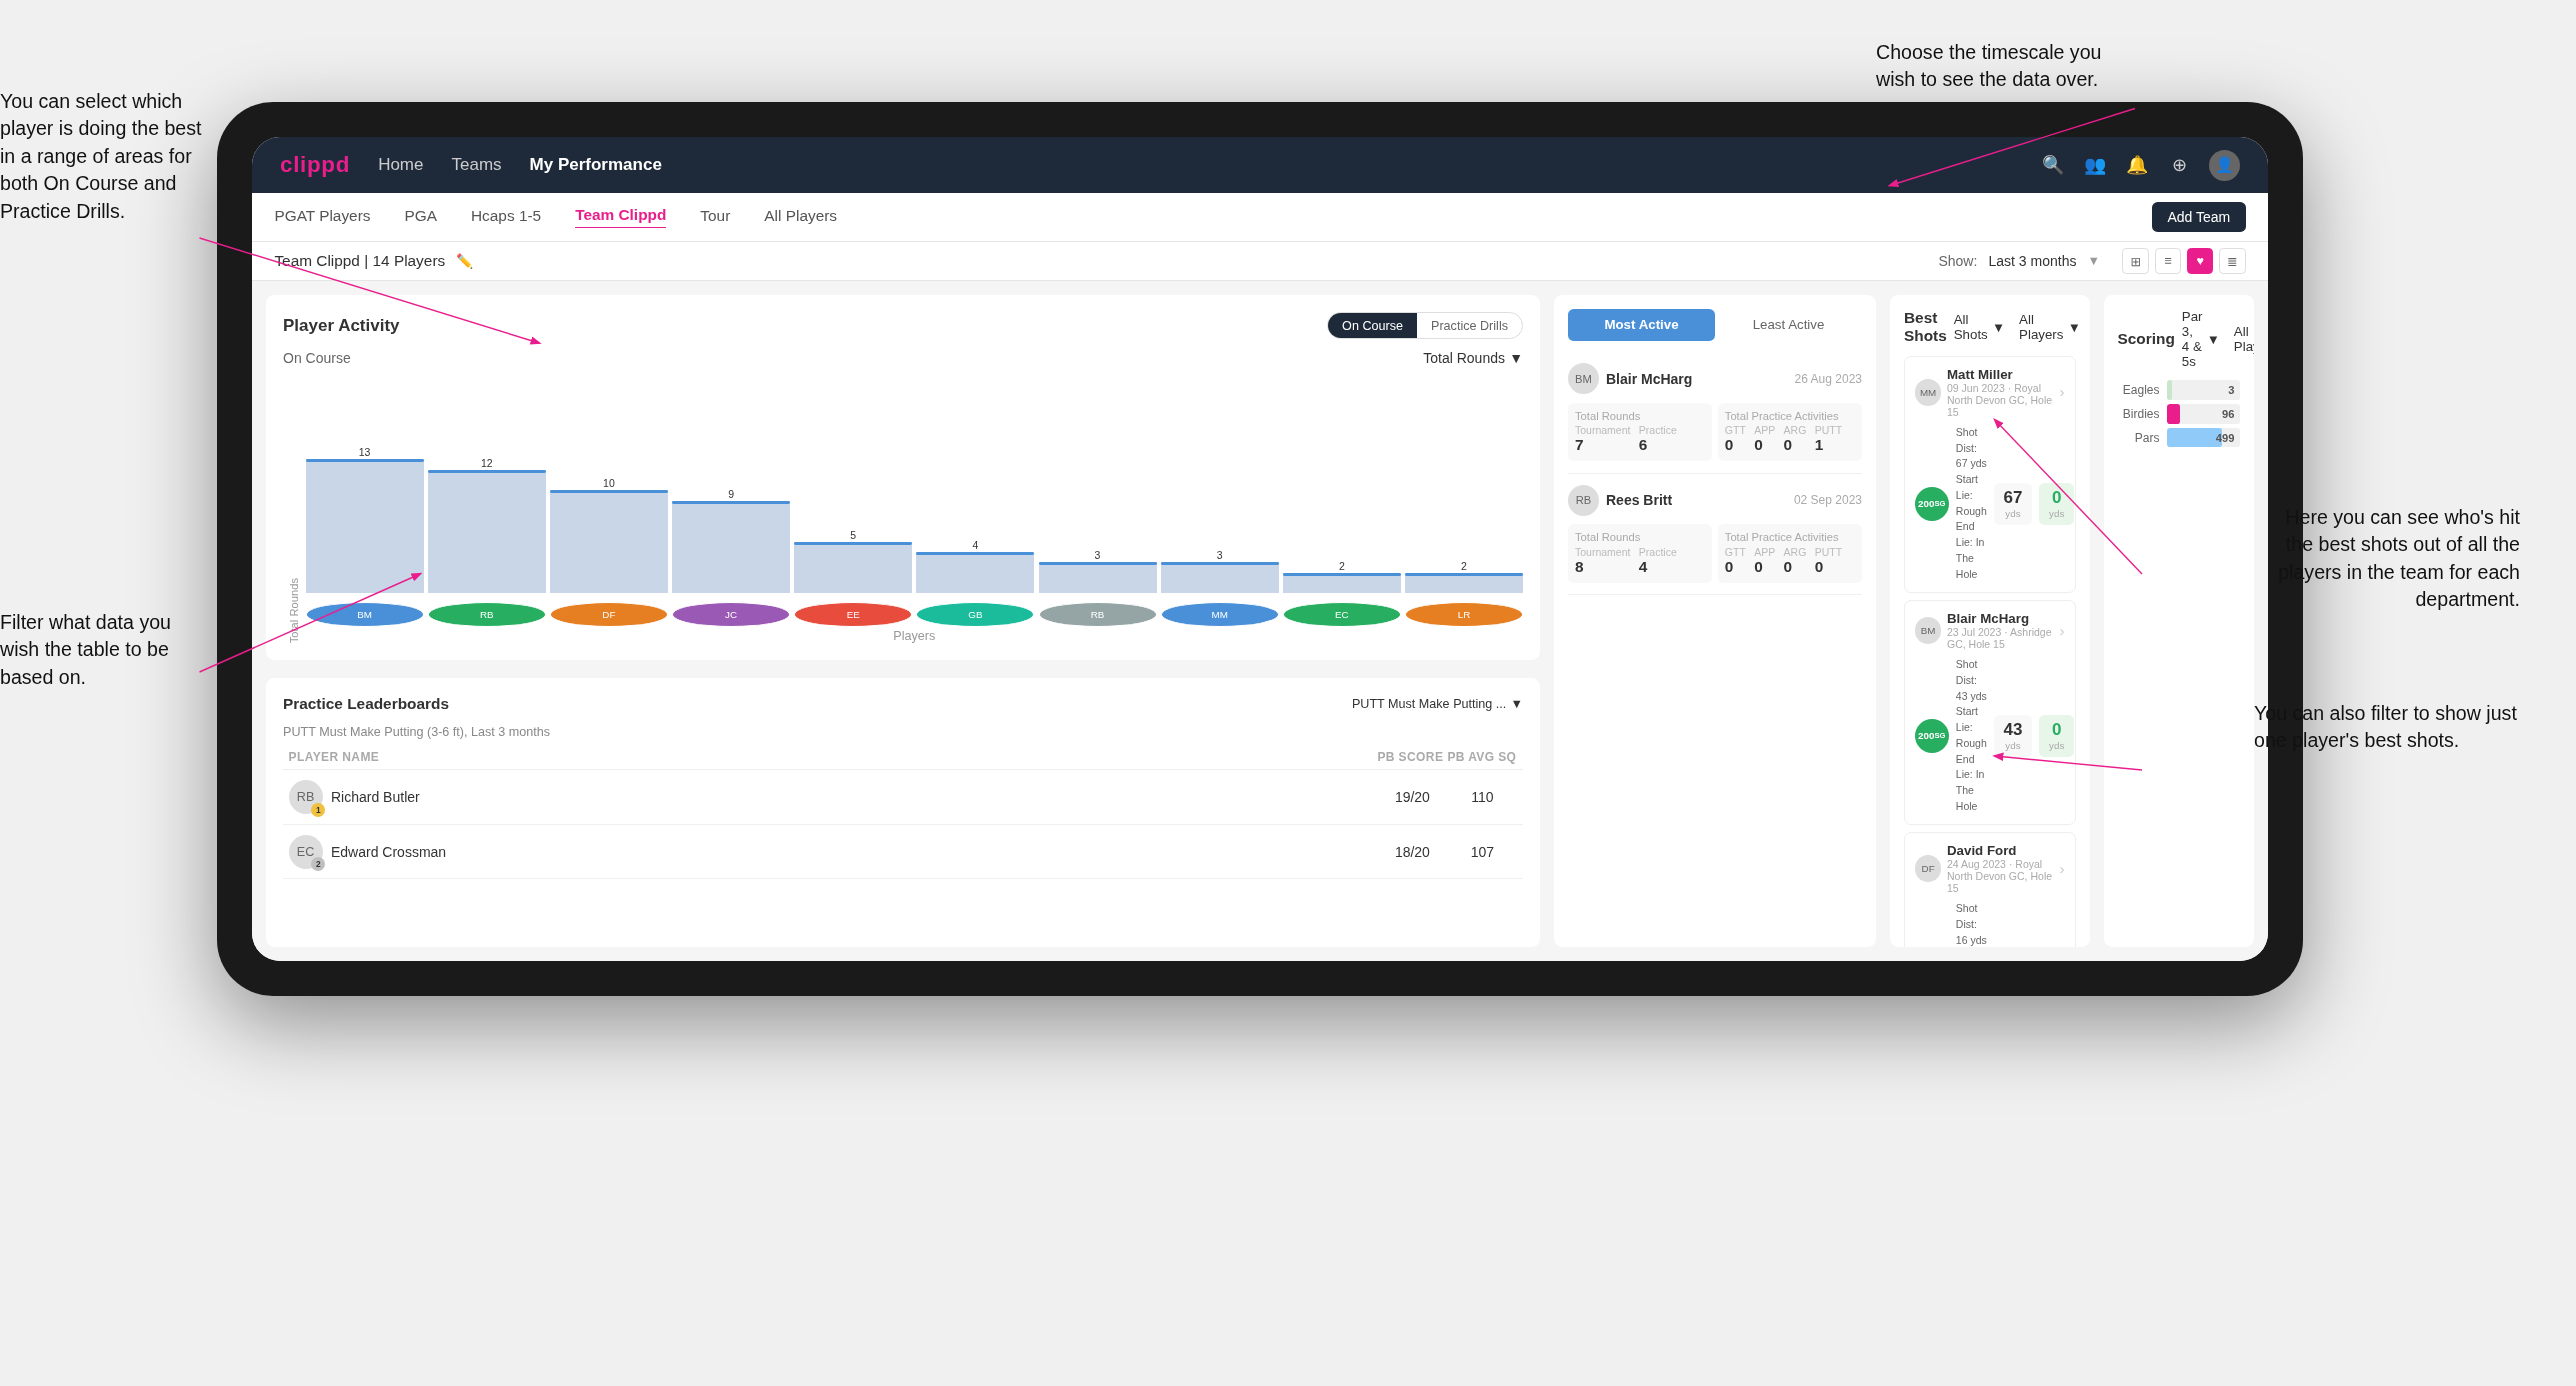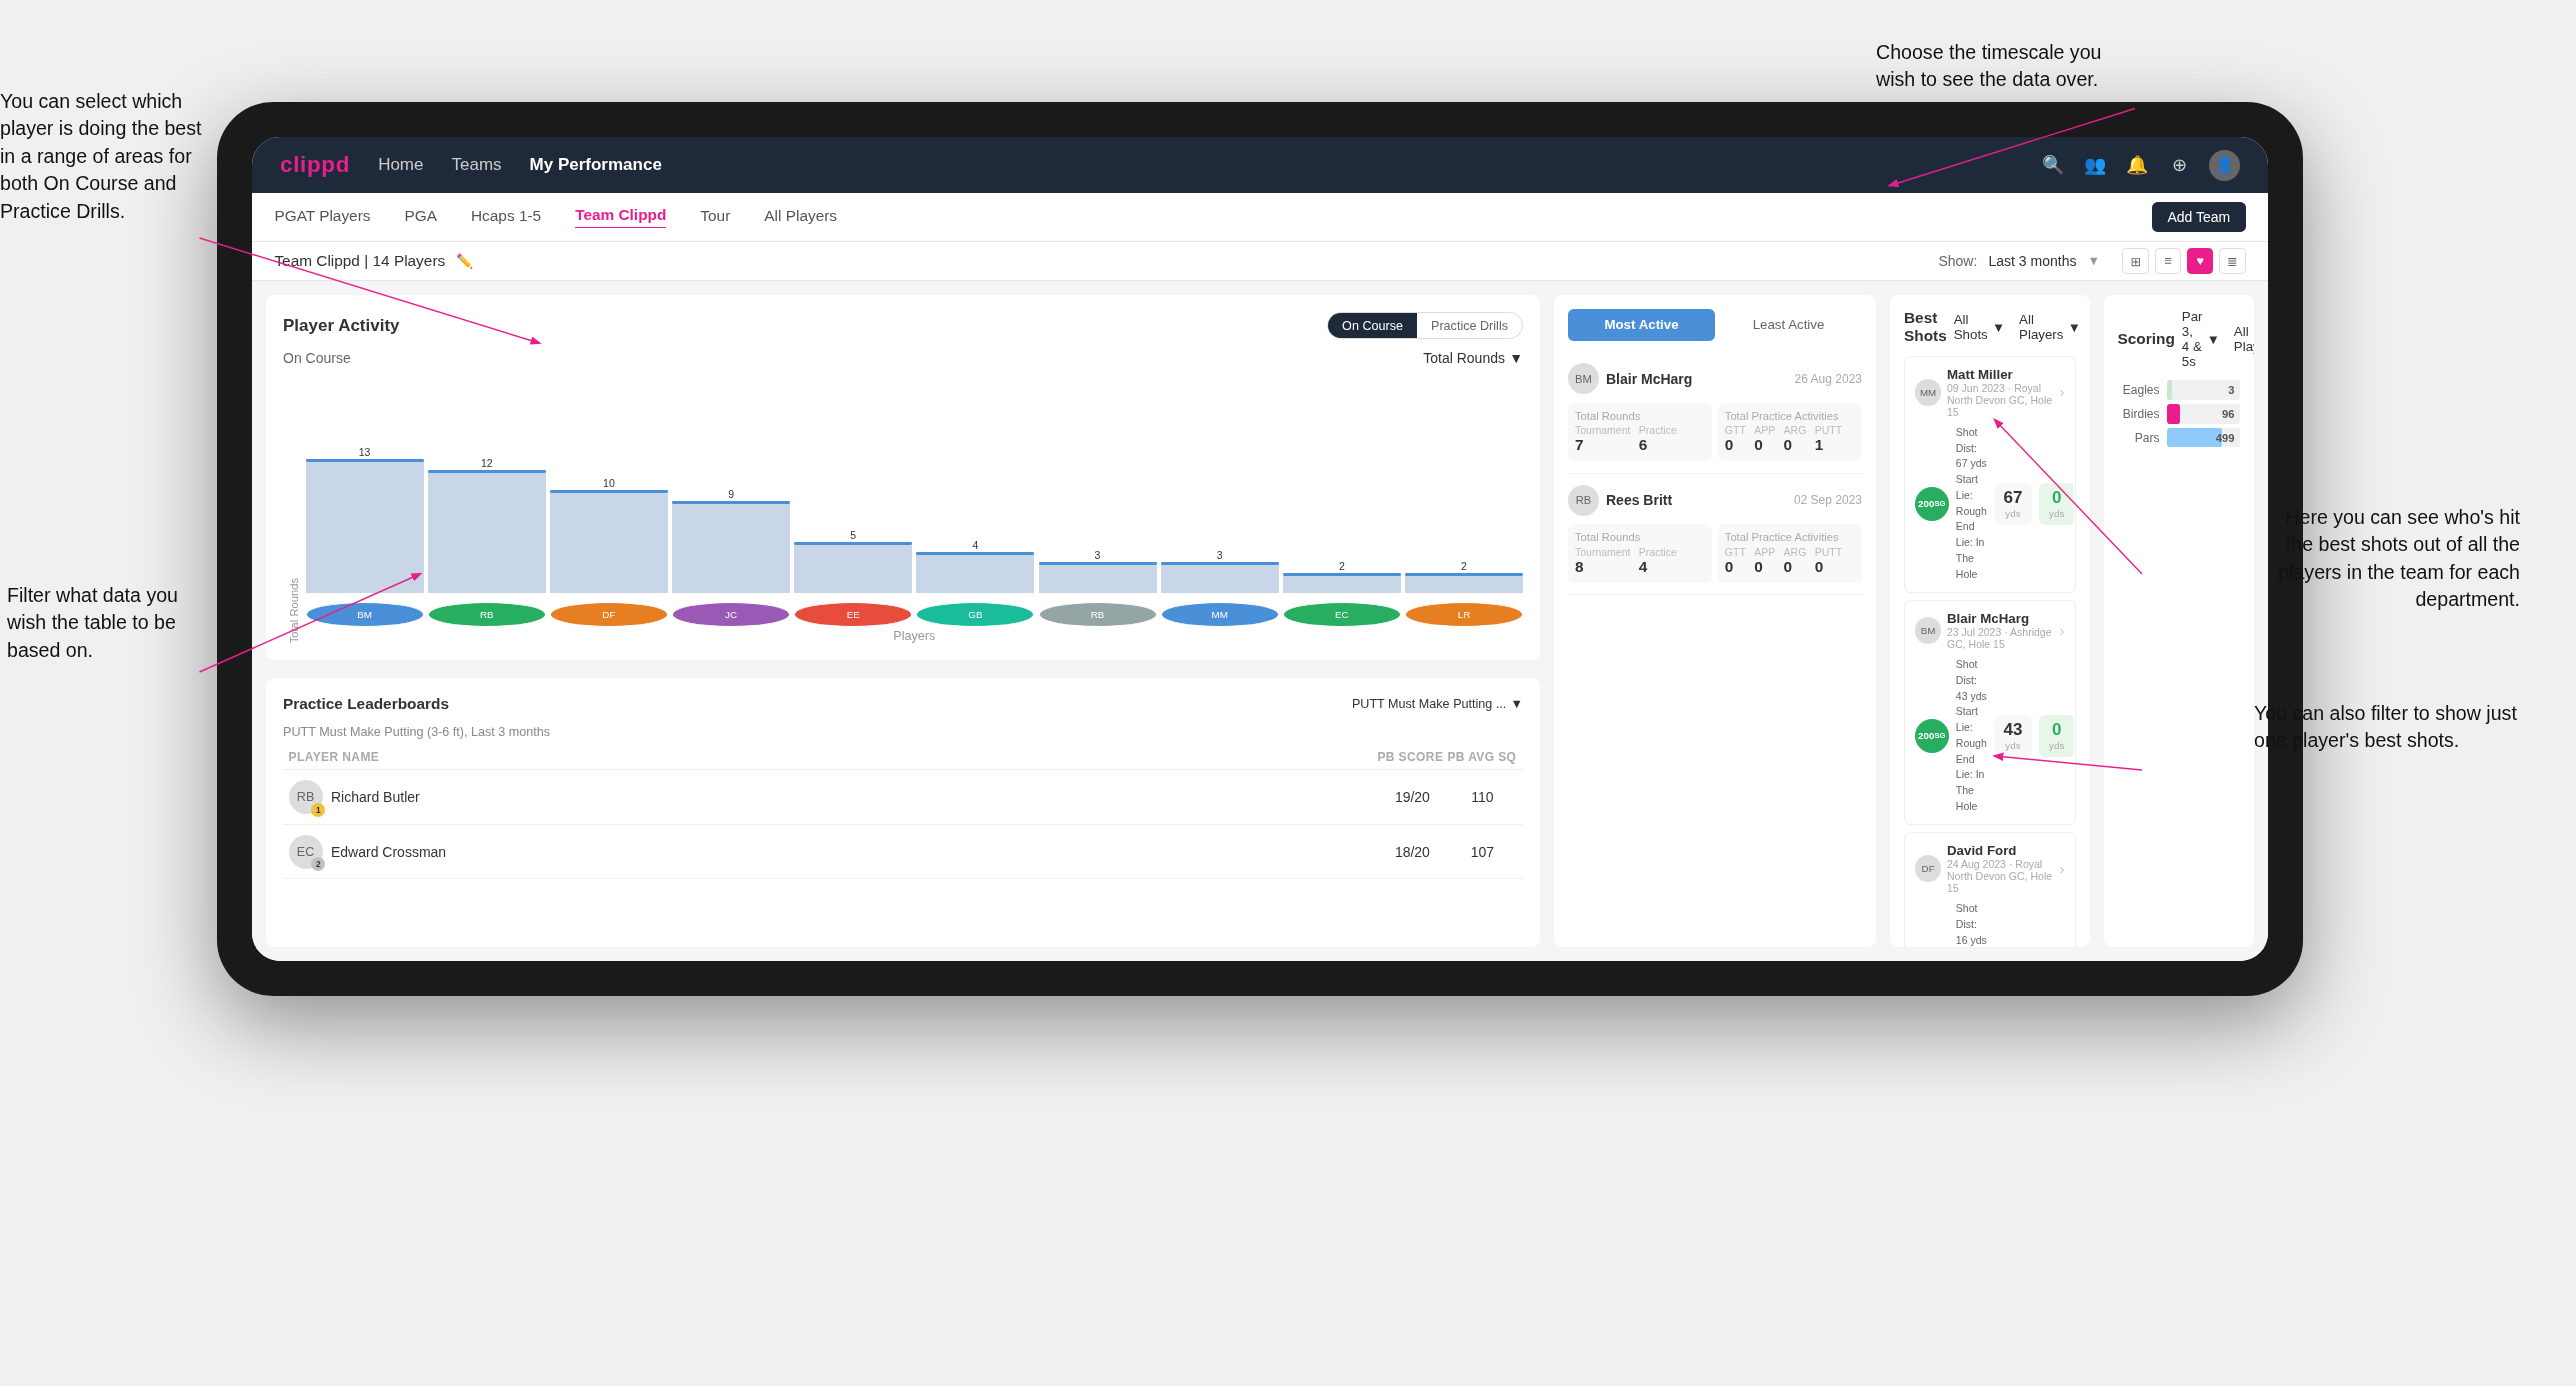--- a/index.html
+++ b/index.html
@@ -29,24 +29,23 @@
       text-align: left;
     }
 
     .annotation-left-top {
       top: 88px;
       left: 0px;
       max-width: 210px;
     }
 
     .annotation-left-bottom {
-      top: 582px;
+      top: 609px;
       left: 0px;
       max-width: 210px;
-      margin-left: 7px;
     }
 
     .annotation-right-mid {
       top: 504px;
       right: 56px;
       max-width: 266px;
       text-align: right;
     }
 
     .annotation-right-bottom {

